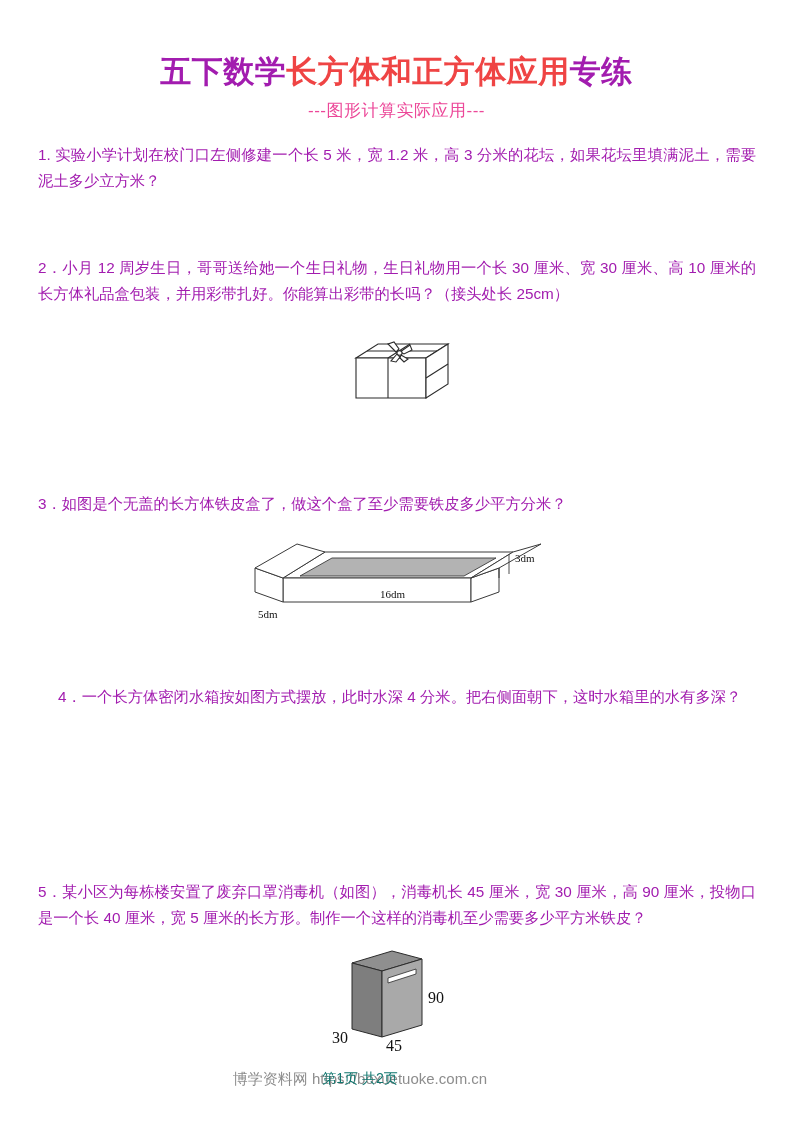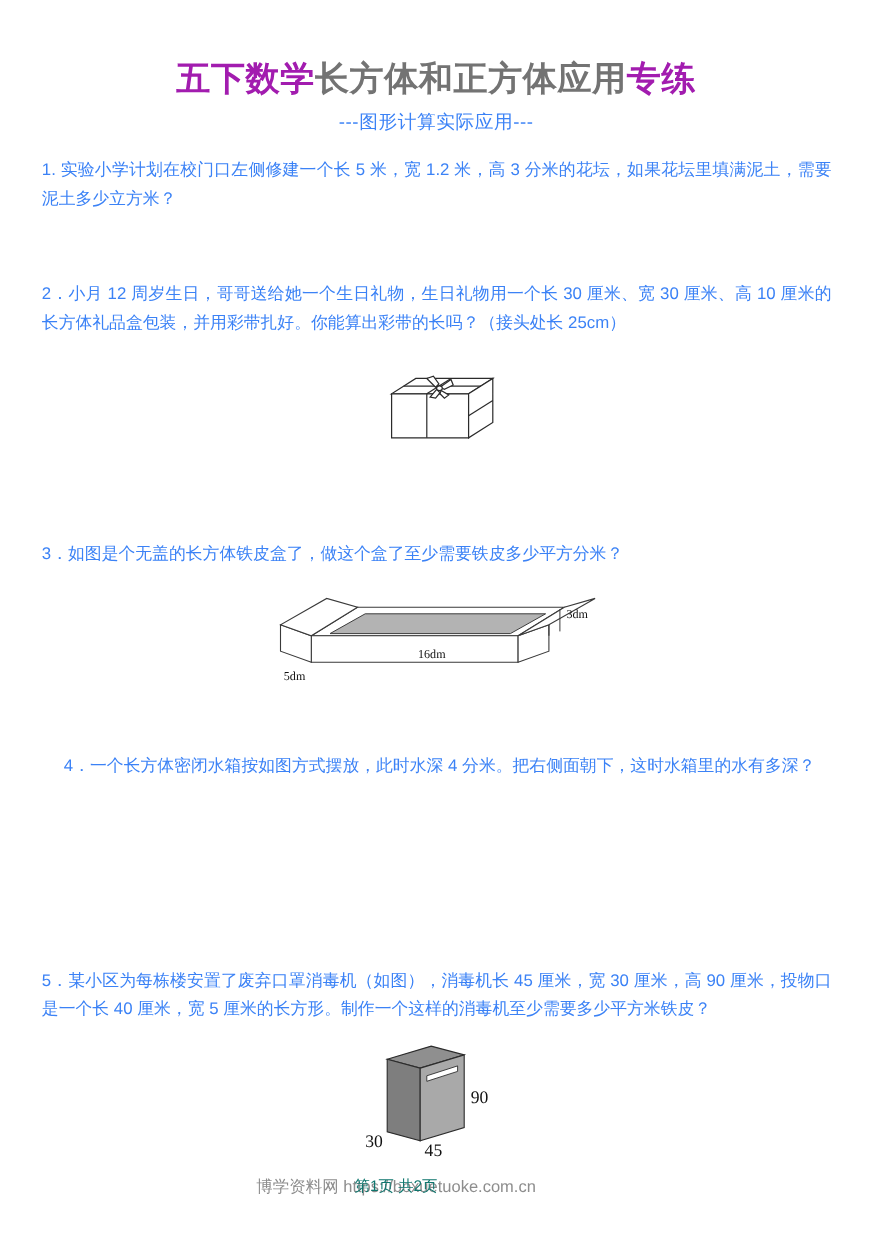--- a/index.html
+++ b/index.html
@@ -27,40 +27,40 @@
     text-align: center;
     font-size: 31px;
     font-weight: bold;
     letter-spacing: 0.5px;
     margin: 0;
     padding-top: 54px;
     line-height: 1.15;
     white-space: nowrap;
   }
   .title .t-black { color: #a21caf; font-family: Liberation Serif, serif; }
-  .title .t-red { color: #737373; }
+  .title .t-red { color: #ef4444; }
 
   .subtitle {
     text-align: center;
     font-size: 17px;
-    color: #3b82f6;
+    color: #ec4899;
     margin: 0;
     padding-top: 9px;
     letter-spacing: 0.5px;
     font-weight: normal;
   }
 
   
   .q {
     position: absolute;
     left: 38px;
     width: 718px;
     font-size: 15.3px;
     line-height: 1.72;
-    color: #3b82f6;
+    color: #a21caf;
     text-align: justify;
   }
   .q-1 { top: 142px; }
   .q-2 { top: 255px; }
   .q-3 { top: 491px; }
   .q-4 { top: 684px; margin-left: 20px; }
   .q-5 { top: 879px; }
 
   
   .fig {

